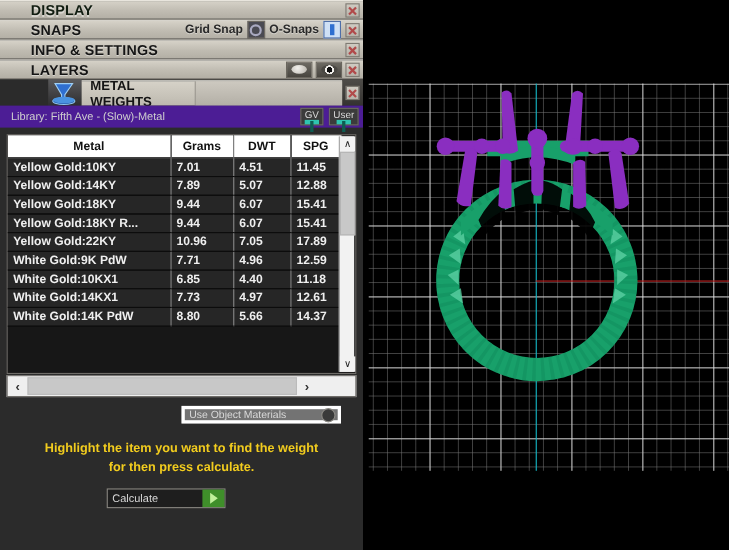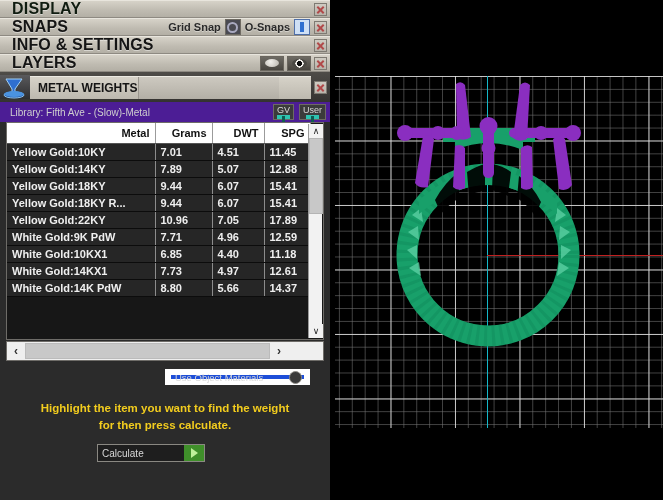--- a/index.html
+++ b/index.html
@@ -7,22 +7,22 @@
        font-family:"Liberation Sans","DejaVu Sans",sans-serif;}
   #app{position:relative;width:663px;height:500px;background:#000;}
 
   
   #left{position:absolute;left:0;top:0;width:330px;height:500px;background:#2b2b2b;}
 
   .bar{position:relative;height:18px;box-sizing:border-box;
        background:linear-gradient(#d6d2c8,#c0bcb2 55%,#b3afa5);
        border-top:1px solid #e8e5dd;border-bottom:1px solid #8e8a82;
        display:flex;align-items:center;}
-  .bar .ttl{font-size:16px;font-weight:bold;color:#151515;letter-spacing:.2px;
-            padding-left:12px;white-space:nowrap;text-shadow:0 1px 0 rgba(255,255,255,.45);}
+  .bar .ttl{font-size:13px;font-weight:bold;color:#151515;letter-spacing:.2px;
+            padding-left:12px;white-space:nowrap;text-shadow:0 1px 0 rgba(255,255,255,.45);margin-left:16px;}
   #bar-display .ttl{color:#101c10;}
   .bar .spacer{flex:1;}
 
   .xbtn{width:13px;height:13px;margin-right:3px;box-sizing:border-box;
         background:linear-gradient(#cfcbc2,#b7b3aa);
         border:1px solid #7e7a72;position:relative;flex:0 0 auto;}
   .xbtn:before,.xbtn:after{content:"";position:absolute;left:1px;top:5px;width:9px;height:2px;
         background:#b14a4a;}
   .xbtn:before{transform:rotate(45deg);}
   .xbtn:after{transform:rotate(-45deg);}
@@ -38,22 +38,22 @@
 
   .lay-btn{width:22px;height:13px;border:1px solid #6a665e;
            background:linear-gradient(#6d6a63,#48453f);margin-right:3px;
            display:flex;align-items:center;justify-content:center;}
   .lay-btn .ell{width:14px;height:8px;border-radius:50%;
            background:radial-gradient(circle at 40% 35%,#f2f0ec,#b6b2aa);}
   .lay-btn .eye{width:15px;height:9px;border-radius:50%;
            background:radial-gradient(circle at 50% 50%,#0b0b0b 0 2.4px,#f2f0ec 2.6px 4px,#4a4843 4.2px);}
 
   
-  #mwrow{position:relative;height:30px;display:flex;align-items:center;
-         background:linear-gradient(#4e4c48,#343230);}
+  #mwrow{position:relative;height:24px;display:flex;align-items:center;
+         background:linear-gradient(#4e4c48,#343230);margin-left:44px;}
   #mwicon{width:30px;height:24px;flex:0 0 auto;position:relative;
           background:linear-gradient(#5a5a5c,#2e2e30);overflow:hidden;}
   #mwtitlebox{height:22px;flex:1;margin:0 0 0 0;display:flex;align-items:center;
       background:linear-gradient(#d6d2c8,#bdb9af);border-top:1px solid #eceae3;}
   #mwtitlebox .ttl{font-size:12px;font-weight:bold;color:#151515;padding-left:8px;}
   #mwsplit{width:140px;height:22px;background:linear-gradient(#cdc9c0,#b3afa6);
            border-left:1px solid #9a968e;}
 
   
   #libstrip{position:relative;height:20px;display:flex;align-items:center;
@@ -64,21 +64,21 @@
            align-items:center;margin-left:5px;flex-direction:column;}
   .minibtn span{font-size:9px;color:#d8d8d8;padding:0 3px;}
   .minibtn i{display:block;width:13px;height:12px;background:#2ec4b0;
              margin:0 1px;position:relative;}
   .minibtn i:after{content:"";position:absolute;left:5px;top:1px;width:3px;height:10px;background:#0e5c52;}
 
   
   #tablewrap{position:absolute;left:6px;top:122px;width:318px;height:218px;
              background:#171717;border:1px solid #6e6c68;box-sizing:border-box;}
   table{border-collapse:collapse;width:303px;table-layout:fixed;}
-  th{background:#fff;color:#111;font-size:11px;font-weight:bold;text-align:right;
+  th{background:#fff;color:#111;font-size:11px;font-weight:bold;text-align:center;
      padding:3px 5px;border-right:1px solid #9b9b9b;border-bottom:1px solid #555;height:20px;
      box-sizing:border-box;overflow:hidden;white-space:nowrap;}
   td{background:#262626;color:#efefef;font-size:11px;font-weight:bold;
      padding:2px 5px;border-right:1px solid #8c8c8c;border-bottom:1px solid #0c0c0c;
      border-top:1px solid #3d3b39;height:17px;box-sizing:border-box;
      overflow:hidden;white-space:nowrap;}
   .c0{width:148px;} .c1{width:57px;} .c2{width:52px;} .c3{width:46px;}
 
   
   #vscroll{position:absolute;right:1px;top:1px;width:14px;bottom:1px;background:#f2f2f2;
@@ -91,21 +91,21 @@
 
   
   #hscroll{position:absolute;left:6px;top:341px;width:318px;height:20px;background:#efefef;
            border:1px solid #6e6c68;box-sizing:border-box;display:flex;align-items:center;}
   .hbtn{width:18px;height:18px;display:flex;align-items:center;justify-content:center;
         font-size:12px;color:#333;font-weight:bold;}
   #hthumb{height:16px;width:245px;background:#c8c8c8;border:1px solid #bbb;box-sizing:border-box;}
 
   
   #uom{position:absolute;left:165px;top:369px;width:145px;height:16px;
-       background:#1d4ed8;border:6px solid #ffffff;box-sizing:border-box;
+       background:#737373;border:3px solid #ffffff;box-sizing:border-box;
        display:flex;align-items:center;}
   #uom span{font-size:9.5px;color:#d9d9d9;padding-left:4px;flex:1;white-space:nowrap;}
   #uom i{display:block;width:11px;height:11px;border-radius:50%;border:1px solid #8d8b86;
          background:#3a3a3a;margin-right:2px;}
 
   #hint{position:absolute;left:12px;top:400px;width:306px;text-align:center;
         color:#f2cc1e;font-size:11.5px;font-weight:bold;line-height:17px;}
 
   #calc{position:absolute;left:97px;top:444px;width:108px;height:18px;
         background:#1e1e1e;border:1px solid #8a8882;box-sizing:border-box;

